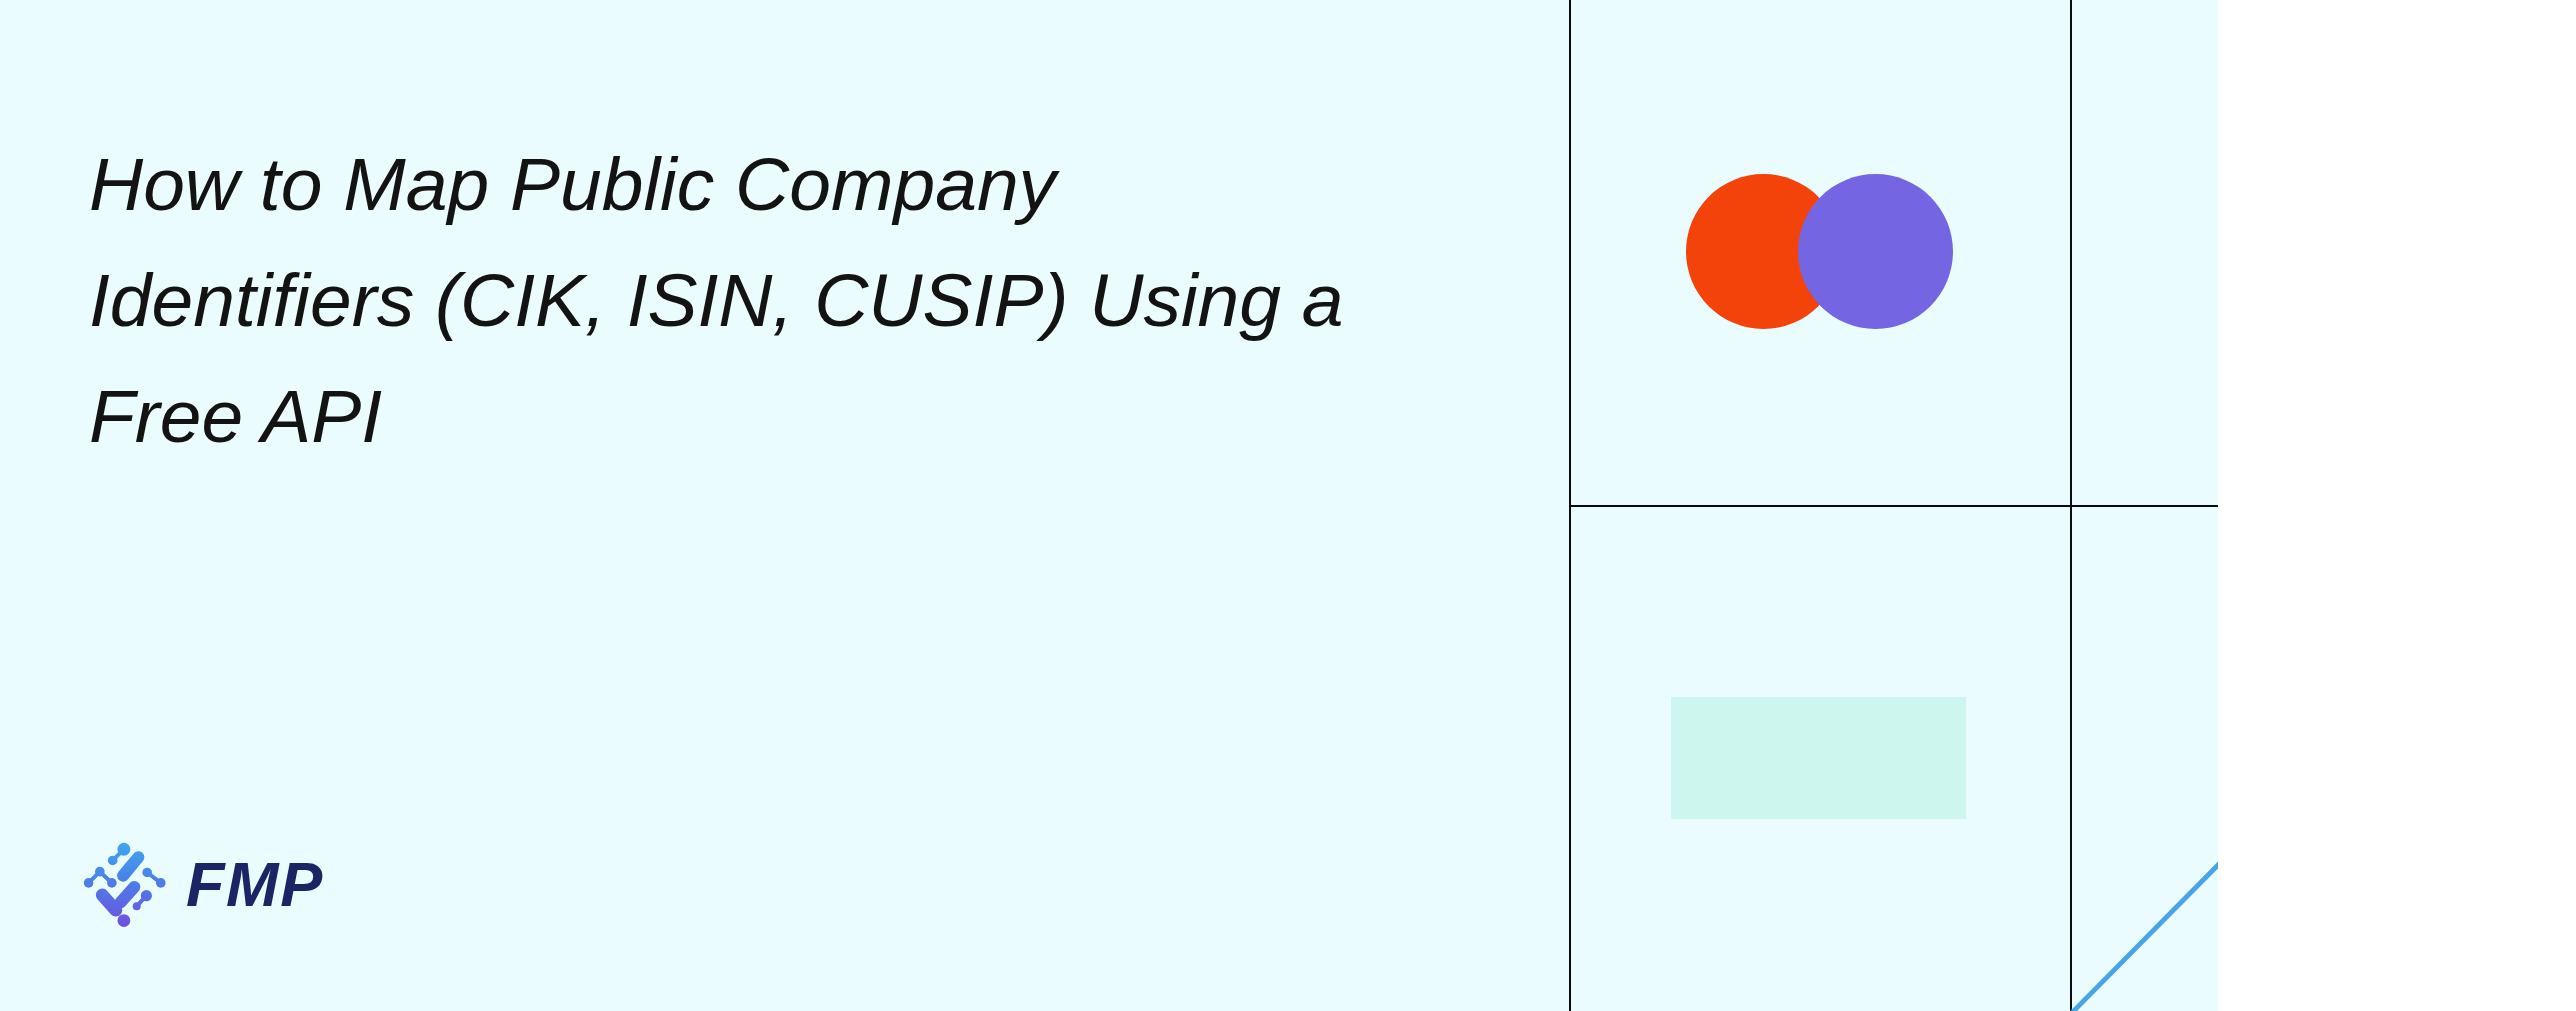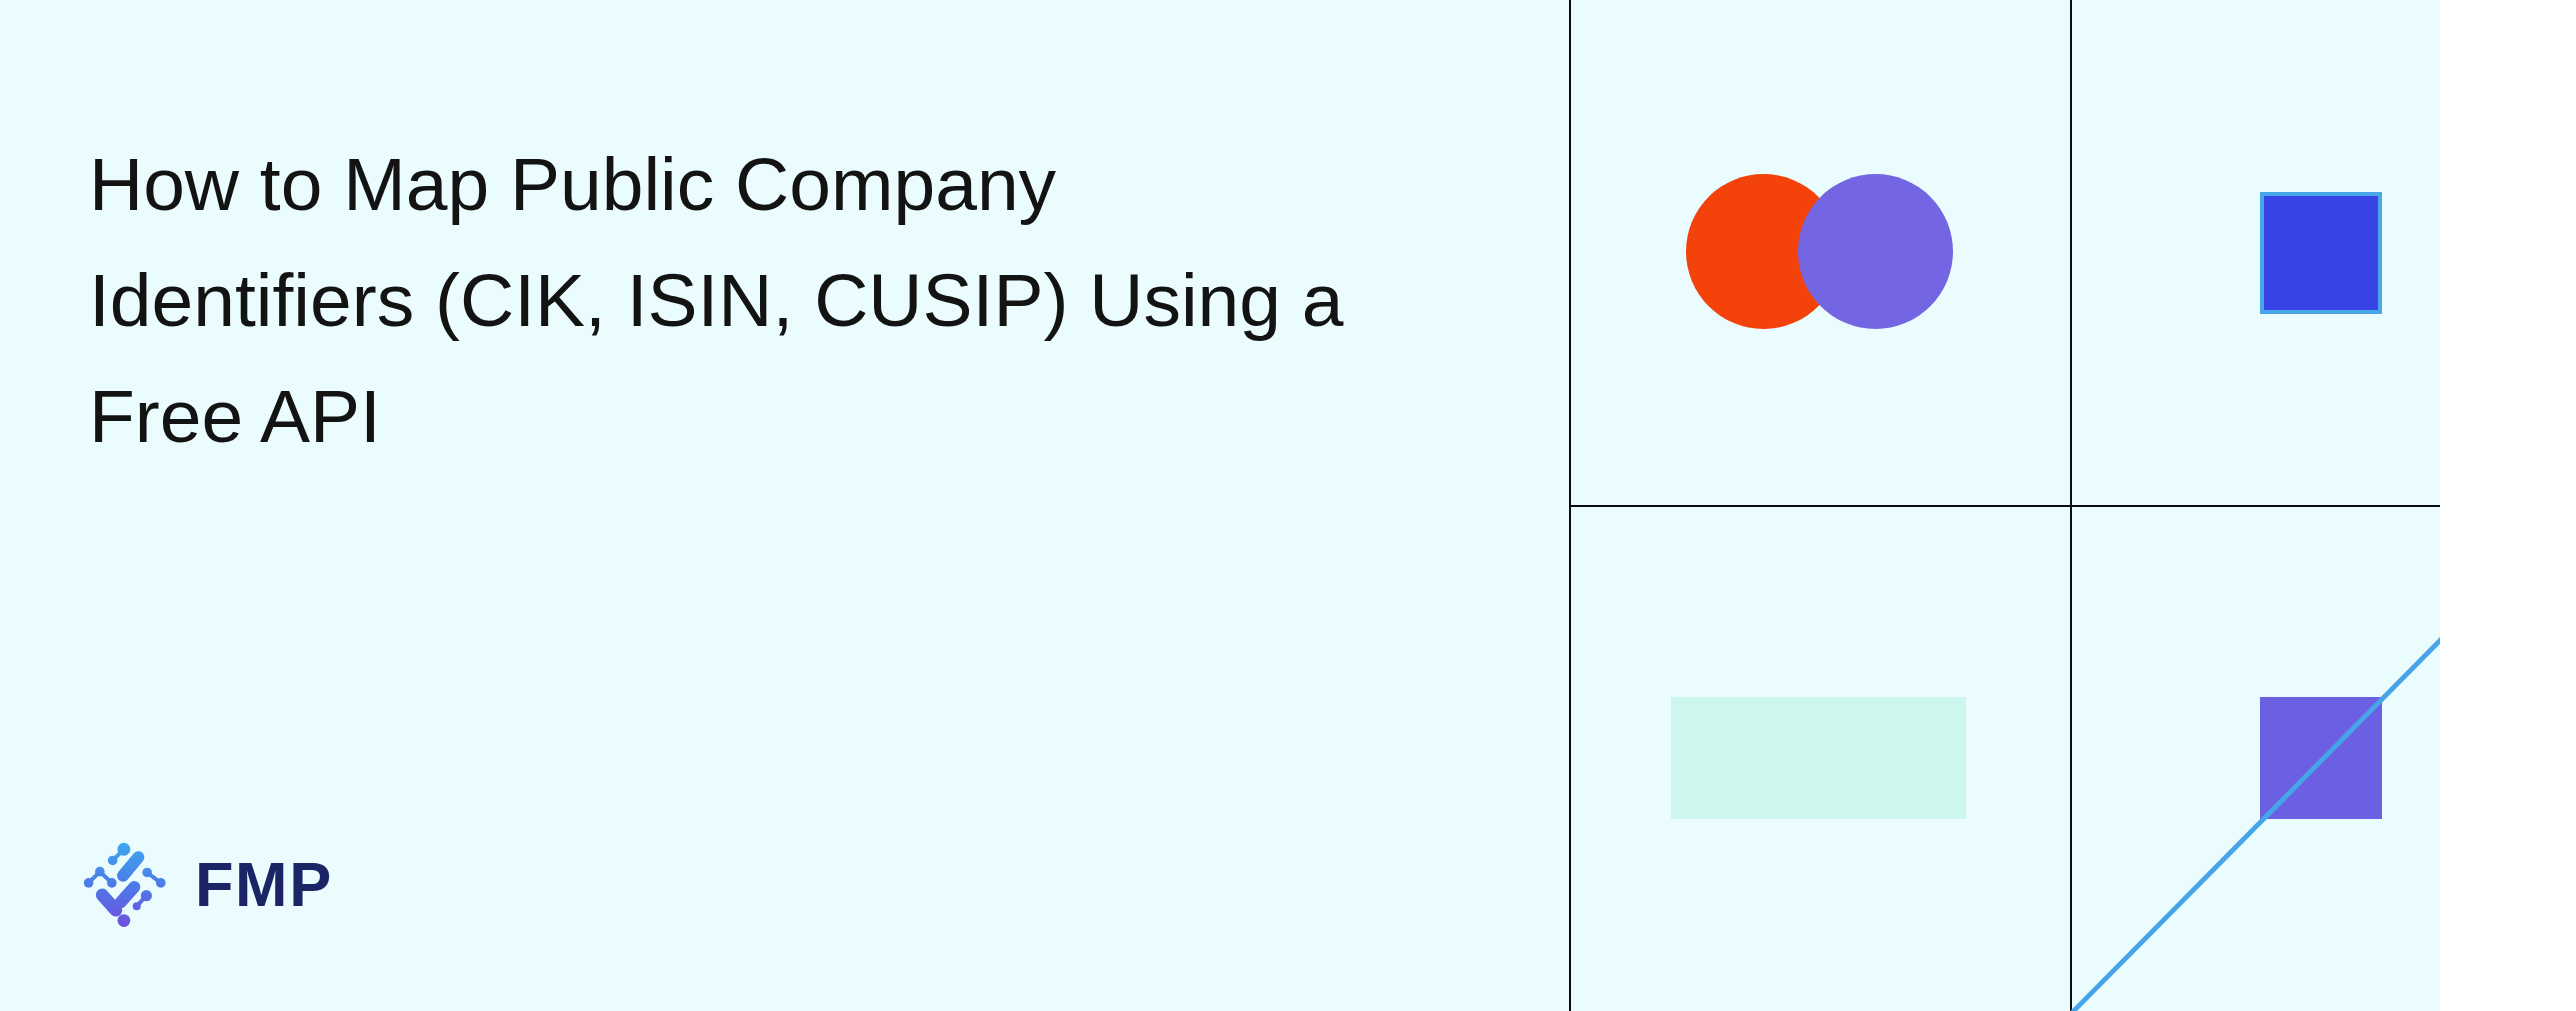--- a/index.html
+++ b/index.html
@@ -1,23 +1,24 @@
 <!DOCTYPE html>
 <html style="font-size:13px"><head>
 <meta charset="utf-8">
 <style>
   html, body { margin: 0; padding: 0; }
   body { font-family: "Liberation Sans", sans-serif; }
 
   .canvas {
     position: relative;
-    width: 2440px;
+    width: 2218px;
     height: 1011px;
     background: #EAFCFD;
     overflow: hidden;
+    font-style: italic;
   }
 
   
   .title {
     position: absolute;
     left: 89px;
     top: 76px;
     width: 1409px;
     font-size: 75px;
     line-height: 116px;
@@ -27,21 +28,21 @@
     letter-spacing: 0;
   }
 
   
   .logo-row {
     position: absolute;
     left: 81px;
     top: 842px;
     display: flex;
     align-items: center;
-    gap: 25px;
+    gap: 16px;
   }
   .logo-mark { width: 89px; height: 85px; display: block; }
   .logo-word {
     font-size: 63px;
     font-weight: 700;
     letter-spacing: 1.6px;
     color: #1B2566;
     line-height: 85px;
   }
 

